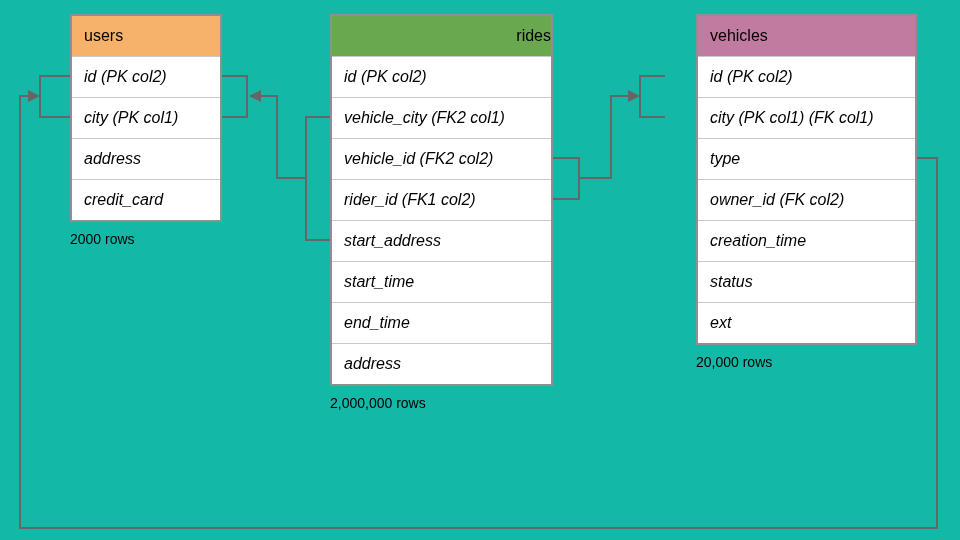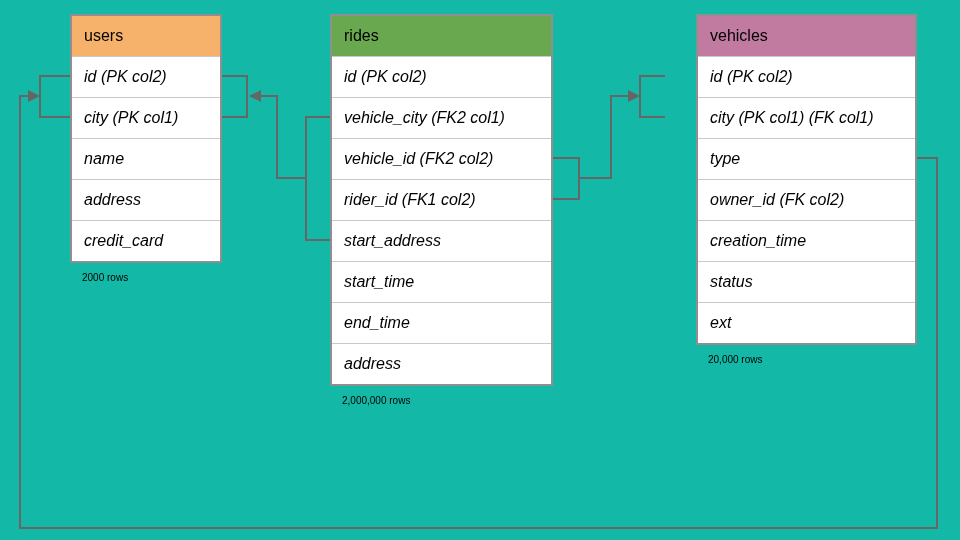--- a/index.html
+++ b/index.html
@@ -16,21 +16,21 @@
     height:40px; line-height:40px; padding-left:12px;
     font-size:16px; color:#000000; box-sizing:border-box;
   }
   .trows .trow {
     height:41px; line-height:40px; padding-left:12px;
     border-top:1px solid #c9c9c9; box-sizing:border-box;
     font-size:16px; color:#000000; background:#ffffff;
     white-space:nowrap; overflow:hidden;font-style:italic;
   }
   .caption {
-    margin-top:9px; margin-left:12px; font-size:10px; color:#000000;
+    margin-top:9px; font-size:14px; color:#000000;
   }
   #t-users  { left:70px;  top:14px; width:152px; }
   #t-rides  { left:330px; top:14px; width:223px; }
   #t-vehicles { left:665px; top:14px; width:221px;padding-left:31px; }
 </style>
 </head>
 <body>
 
 <div id="stage">
 
@@ -57,31 +57,30 @@
     <path d="M913 158 H937 V528 H20 V96 H28"></path>
     <polygon points="40,96 28,90 28,102"></polygon>
   </svg>
 
   <div class="dbtable" id="t-users">
     <div class="tbox">
       <div class="thead" style="background: rgb(246, 178, 107);">users</div>
       <div class="trows">
           <div class="trow">id (PK col2)</div>
           <div class="trow">city (PK col1)</div>
-          <div class="trow">name</div>
           <div class="trow">address</div>
           <div class="trow">credit_card</div>
         </div>
     </div>
     <div class="caption">2000 rows</div>
   </div>
 
   <div class="dbtable" id="t-rides">
     <div class="tbox">
-      <div class="thead" style="background: rgb(106, 168, 79);">rides</div>
+      <div class="thead" style="background: rgb(106, 168, 79); text-align: right;">rides</div>
       <div class="trows">
           <div class="trow">id (PK col2)</div>
           <div class="trow">vehicle_city (FK2 col1)</div>
           <div class="trow">vehicle_id (FK2 col2)</div>
           <div class="trow">rider_id (FK1 col2)</div>
           <div class="trow">start_address</div>
           <div class="trow">start_time</div>
           <div class="trow">end_time</div>
           <div class="trow">address</div>
         </div>

